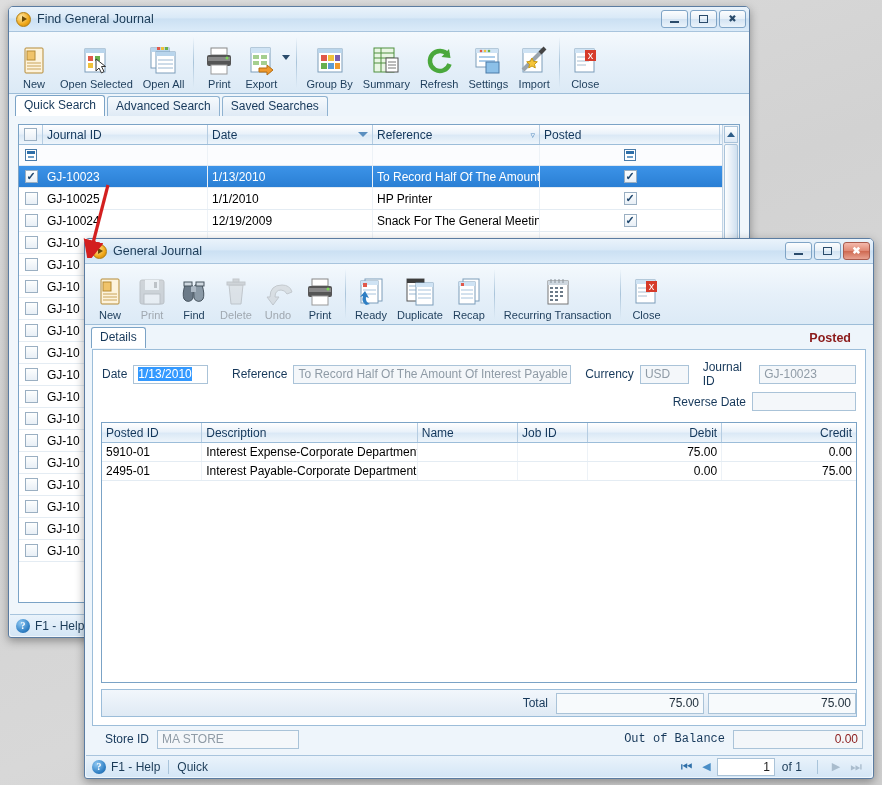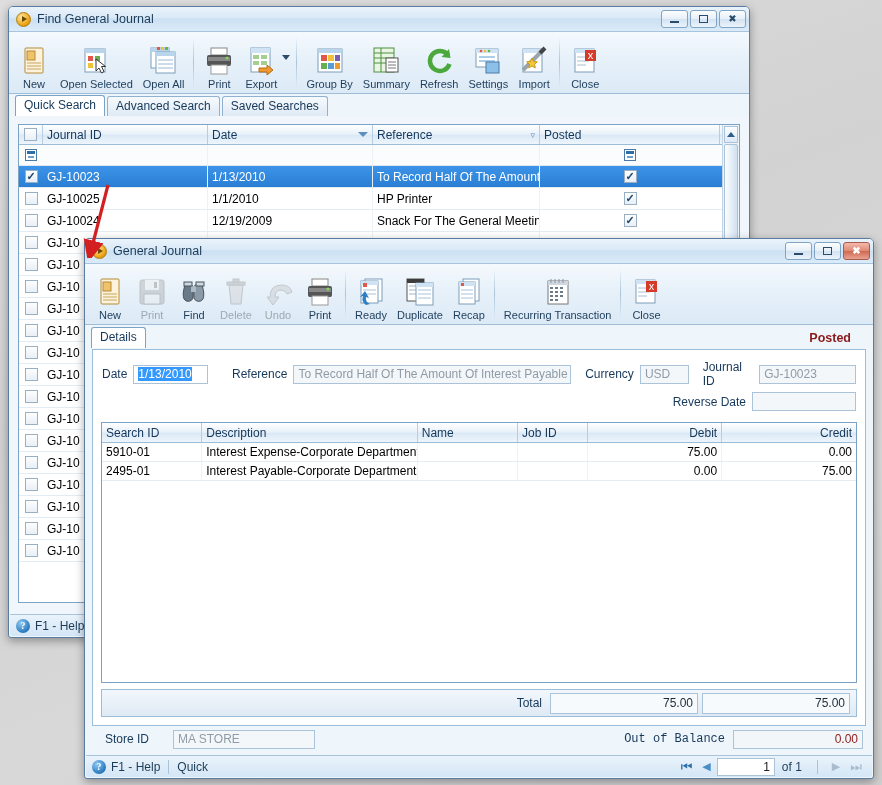--- a/index.html
+++ b/index.html
@@ -813,21 +813,21 @@
     <div style="position:absolute; right:9px; top:42px; display:flex; align-items:center;">
       <span class="lbl">Reverse Date</span>
       <div class="fld ro" style="width:104px; margin-left:6px;">
         <span></span>
       </div>
     </div>
 
     <div class="grid" style="position:absolute; left:8px; top:72px; right:8px; bottom:42px;">
       <div class="grid-head">
         <div class="gh" style="width:112px;">
-          <span>Search ID</span>
+          <span>Posted ID</span>
         </div>
         <div class="gh" style="width:242px;">
           <span>Description</span>
         </div>
         <div class="gh" style="width:112px;">
           <span>Name</span>
         </div>
         <div class="gh" style="width:78px;">
           <span>Job ID</span>
         </div>
@@ -853,34 +853,34 @@
             <div class="gc bordered" style="width: 112px;"></div>
             <div class="gc bordered" style="width: 78px;"></div>
             <div class="gc bordered" style="width: 150px; justify-content: flex-end;">0.00</div>
             <div class="gc bordered" style="width: 150px; justify-content: flex-end; border-right: none;">75.00</div>
           </div>
         </div>
     </div>
 
     <div style="position:absolute; left:8px; right:8px; bottom:8px; height:28px;
                 background:linear-gradient(to bottom,#f2f7fc,#dfeaf4); border:1px solid #9cbdd9;
-                display:flex; align-items:center; justify-content:flex-end; padding-right:6px;">
+                display:flex; align-items:center; justify-content:flex-end; padding-right:0;">
       <span class="lbl" style="margin-right:8px;">Total</span>
       <div class="fld total" style="width:148px; height:21px;">
         <span>75.00</span>
       </div>
       <div class="fld total" style="width:148px; height:21px; margin-left:4px;">
         <span>75.00</span>
       </div>
     </div>
   </div>
 
   <div style="position:absolute; left:8px; right:8px; bottom:26px; height:26px; display:flex; align-items:center;">
     <span class="lbl" style="margin-left:12px;">Store ID</span>
-    <div class="fld ro" style="width:142px; margin-left:24px;">
+    <div class="fld ro" style="width:142px; margin-left:8px;">
       <span>MA STORE</span>
     </div>
     <span class="lbl" style="margin-left:auto;font-family:Liberation Mono, monospace;">Out of Balance</span>
     <div class="fld oob" style="width:130px; margin-left:8px; margin-right:2px;">
       <span>0.00</span>
     </div>
   </div>
 
   <div class="statusbar" style="position:absolute; left:1px; right:1px; bottom:1px; border-radius:0 0 3px 3px;">
     <span class="help-ico">?</span>

